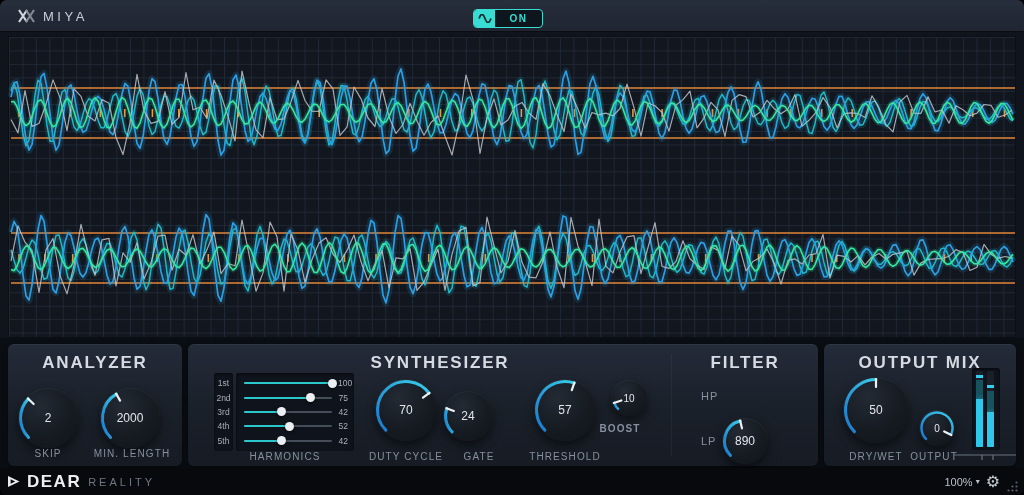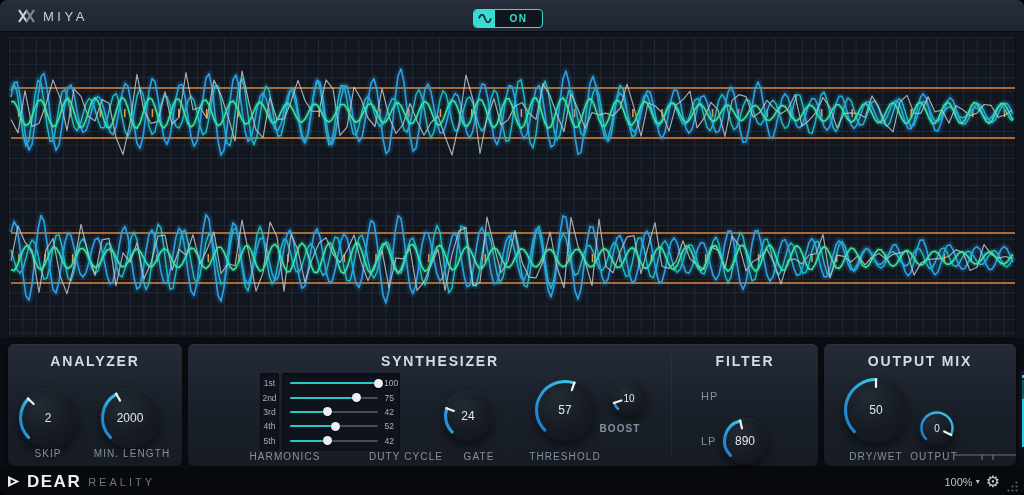--- a/index.html
+++ b/index.html
@@ -24,34 +24,34 @@
          background-image:linear-gradient(#202835 1px,transparent 1px),
                           linear-gradient(90deg,#202835 1px,transparent 1px);
          background-size:13.44px 13.44px;border:1px solid #0b0e13;}
   .scope svg{position:absolute;left:0;top:0;overflow:visible;}
 
   
   .strip{position:absolute;left:0;top:338px;width:1024px;height:130px;background:#0a0d12;}
   .card{position:absolute;top:344px;height:122px;border-radius:6px;
         background:linear-gradient(180deg,#242b39 0%,#1a2029 55%,#161b24 100%);
         box-shadow:inset 0 1px 0 rgba(255,255,255,.05),0 2px 5px rgba(0,0,0,.45);}
-  .card-title{position:absolute;text-align:center;font-size:14px;color:#d6dbe3;
+  .card-title{position:absolute;text-align:center;font-size:17px;color:#d6dbe3;
               letter-spacing:1.8px;font-weight:600;top:9px;}
   .ctl-label{position:absolute;text-align:center;font-size:10px;color:#87909f;letter-spacing:1.1px;}
   .side-label{position:absolute;font-size:11px;color:#87909f;letter-spacing:1px;}
 
   .knob{position:absolute;border-radius:50%;cursor:pointer;
         background:radial-gradient(circle at 38% 30%,#232a34 0%,#161b22 55%,#0f1319 100%);
         box-shadow:0 5px 10px rgba(0,0,0,.5),inset 0 1px 1px rgba(255,255,255,.05);}
   .knob svg{position:absolute;left:0;top:0;overflow:visible;}
   .knob .kv{position:absolute;inset:0;display:flex;align-items:center;justify-content:center;
             color:#e2e6ec;font-size:12px;}
 
   
-  .inset{position:absolute;background:#0f131b;border-radius:3px;box-shadow:inset 0 1px 3px rgba(0,0,0,.6);margin-left:46px;}
+  .inset{position:absolute;background:#0f131b;border-radius:3px;box-shadow:inset 0 1px 3px rgba(0,0,0,.6);}
   .harm-col{display:flex;flex-direction:column;justify-content:space-around;padding:3px 0;}
   .harm-name{font-size:8.5px;color:#a7afbc;text-align:center;}
   .harm-rows{display:flex;flex-direction:column;justify-content:space-around;padding:3px 6px 3px 8px;}
   .harm-row{display:flex;align-items:center;gap:6px;height:14px;}
   .trk{position:relative;width:88px;height:2px;background:#454c5a;border-radius:1px;flex:none;cursor:pointer;}
   .trk-fill{position:absolute;left:0;top:0;height:2px;background:#2cc7cb;border-radius:1px;}
   .trk-handle{position:absolute;top:-3.5px;width:9px;height:9px;border-radius:50%;
               background:#eceff2;box-shadow:0 1px 3px rgba(0,0,0,.6);cursor:pointer;}
   .harm-val{font-size:8.5px;color:#a7afbc;width:17px;text-align:right;}
 
@@ -256,20 +256,33 @@
         <div class="harm-row">
          <div class="trk">
            <div class="trk-fill" style="width:37.0px"></div>
            <div class="trk-handle" style="left:32.5px"></div>
          </div>
          <span class="harm-val">42</span>
        </div>
       </div>
     <div class="ctl-label" style="left:27px;width:140px;top:107px;">HARMONICS</div>
 
+    <div class="knob" style="left: 187px; top: 35px; width: 62px; height: 62px;">
+        <svg width="62" height="62" viewBox="0 0 62 62">
+       <defs>
+            <linearGradient id="kg2" x1="0" y1="1" x2="1" y2="0">
+         <stop offset="0" stop-color="#1a79cf"></stop>
+         <stop offset="1" stop-color="#39cde8"></stop>
+            </linearGradient>
+          </defs>
+       <path d="M 10.85 51.15 A 28.5 28.5 0 1 1 54.06 14.25" fill="none" stroke="url(#kg2)" stroke-width="3" stroke-linecap="round"></path>
+       <line x1="54.46" y1="13.95" x2="47.99" y2="18.66" stroke="#eef1f4" stroke-width="2.2" stroke-linecap="round"></line>
+     </svg>
+     <span class="kv" style="font-size:12px">70</span>
+      </div>
     <div class="knob" style="left: 255px; top: 47px; width: 50px; height: 50px;">
         <svg width="50" height="50" viewBox="0 0 50 50">
        <defs>
             <linearGradient id="kg3" x1="0" y1="1" x2="1" y2="0">
          <stop offset="0" stop-color="#1a79cf"></stop>
          <stop offset="1" stop-color="#39cde8"></stop>
             </linearGradient>
           </defs>
        <path d="M 9.09 40.91 A 22.5 22.5 0 0 1 3.83 17.38" fill="none" stroke="url(#kg3)" stroke-width="3" stroke-linecap="round"></path>
        <line x1="3.36" y1="17.21" x2="10.89" y2="19.92" stroke="#eef1f4" stroke-width="2.2" stroke-linecap="round"></line>

